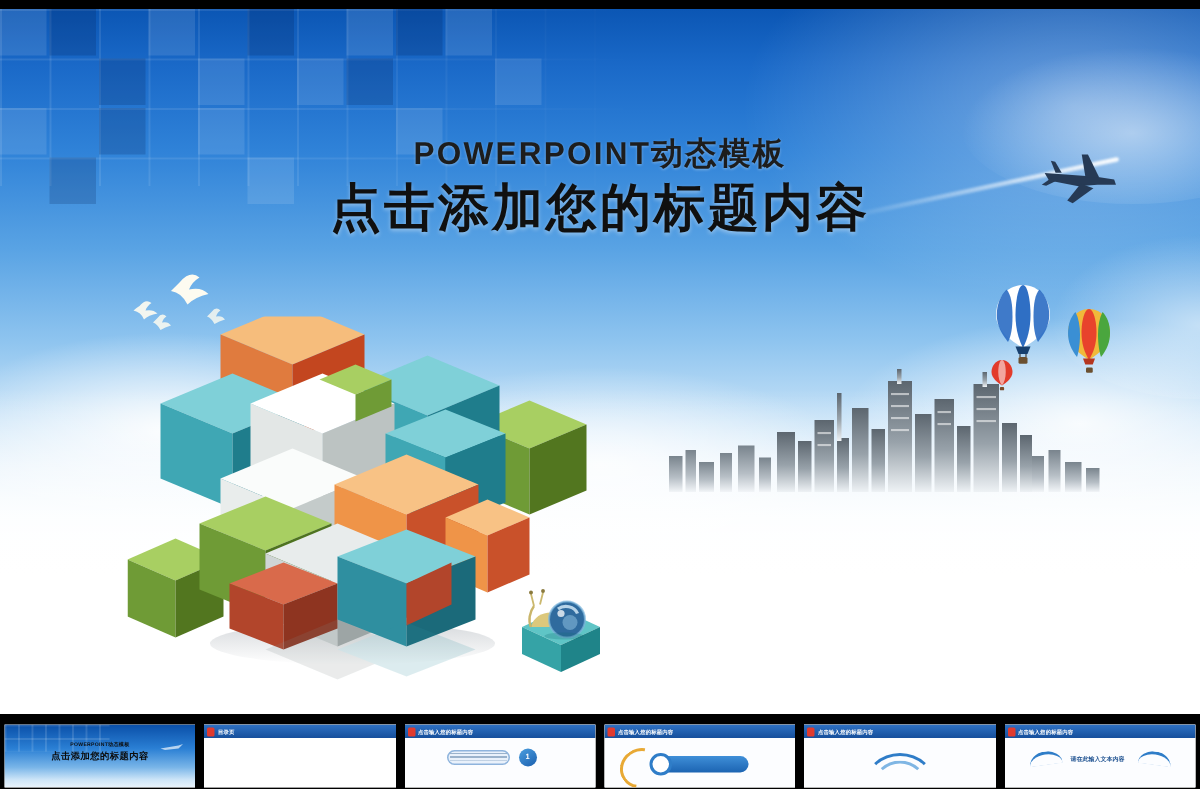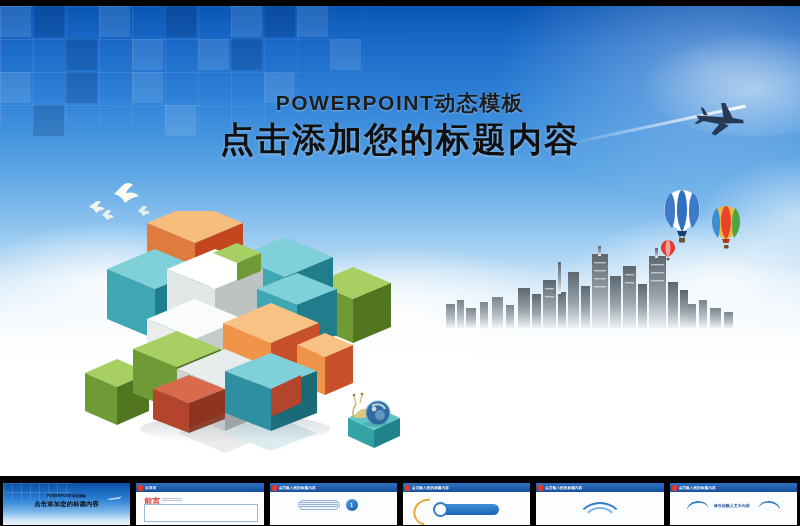--- a/index.html
+++ b/index.html
@@ -486,25 +486,20 @@
       </div>
     </div>
 
     <div class="thumb">
       <div class="thumb-inner">
         <div class="tb-page"></div>
         <div class="tb-bar">
           <div class="tb-logo"></div>
           <div class="tb-bartext">目录页</div>
         </div>
-        <div class="tb-body">
-          <div class="tb2-big">前言</div>
-          <div class="tb2-lines"></div>
-          <div class="tb2-box"></div>
-        </div>
       </div>
     </div>
 
     <div class="thumb">
       <div class="thumb-inner">
         <div class="tb-page"></div>
         <div class="tb-bar">
           <div class="tb-logo"></div>
           <div class="tb-bartext">点击输入您的标题内容</div>
         </div>

